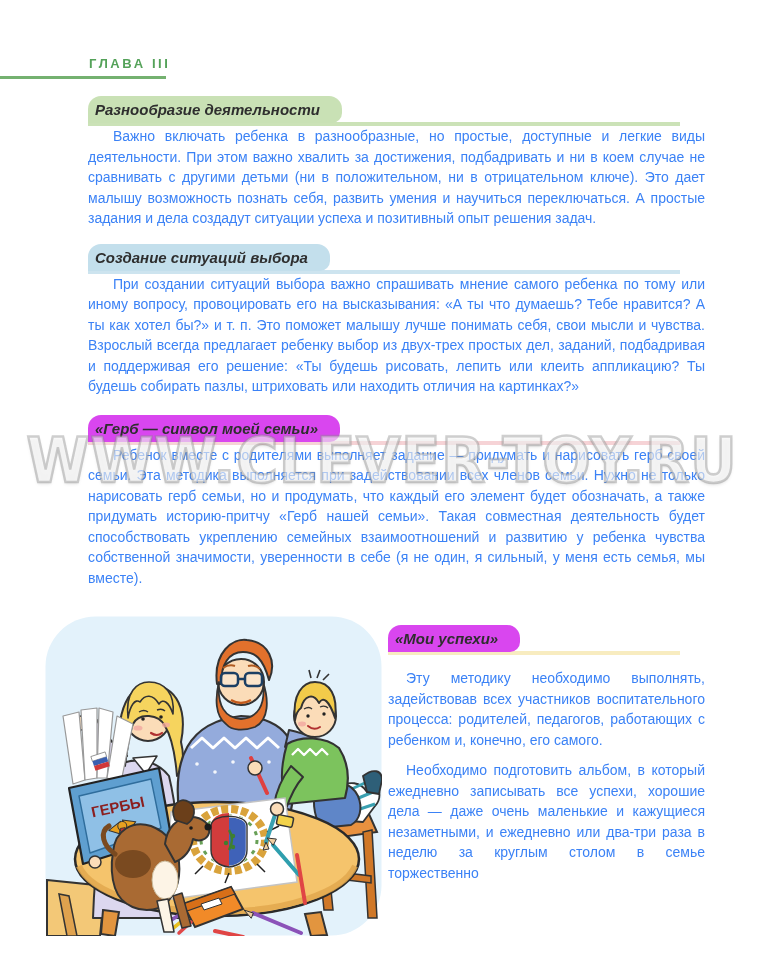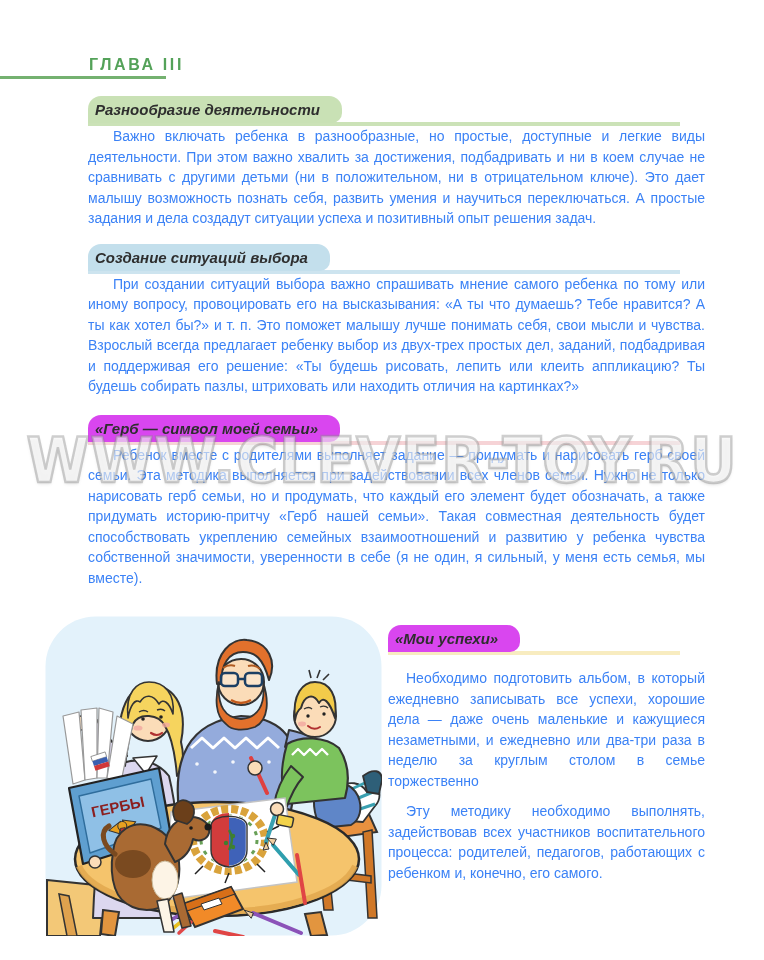--- a/index.html
+++ b/index.html
@@ -3,21 +3,21 @@
 <meta charset="utf-8">
 <style>
   html,body{margin:0;padding:0;background:#ffffff;}
   .page{
     position:relative;width:764px;height:960px;background:#ffffff;
     font-family:"Liberation Sans",sans-serif;overflow:hidden;
   }
   
   .chapter-label{
     position:absolute;left:89px;top:56px;
-    font-size:16px;font-weight:bold;letter-spacing:2.6px;color:#54a259;
+    font-size:13px;font-weight:bold;letter-spacing:2.6px;color:#54a259;
   }
   .chapter-underline{
     position:absolute;left:0;top:76px;width:166px;height:3px;background:#74b170;
   }
   
   .content{position:absolute;left:88px;top:0;width:617px;}
   .section-head{position:relative;height:30px;}
   .section-head .badge{
     position:absolute;left:0;top:0;height:27px;line-height:27px;
     padding:0 22px 0 7px;border-radius:13px 13px 10px 0;
@@ -269,19 +269,19 @@
           <path d="M112 285 L119 316 L129 316 L123 283 Z" fill="#fdf4e6" stroke="#333" stroke-width="1.5"></path>
           <path d="M128 280 L137 312 L146 310 L137 277 Z" fill="#a96a33" stroke="#333" stroke-width="1.5"></path>
         </g>
       </svg>
 
       <div class="right-col">
         <div class="section-head yellow">
           <div class="rule"></div>
           <div class="badge">«Мои успехи»</div>
         </div>
+        <p class="body">Эту методику необходимо выполнять, задействовав всех участников воспитательного процесса: родителей, педагогов, работающих с ребенком и, конечно, его самого.</p>
         <p class="body">Необходимо подготовить альбом, в который ежедневно записывать все успехи, хорошие дела — даже очень маленькие и кажущиеся незаметными, и ежедневно или два-три раза в неделю за круглым столом в семье торжественно</p>
-        <p class="body">Эту методику необходимо выполнять, задействовав всех участников воспитательного процесса: родителей, педагогов, работающих с ребенком и, конечно, его самого.</p>
       </div>
     </div>
 
   </div>
 </div>
 
 </body></html>

